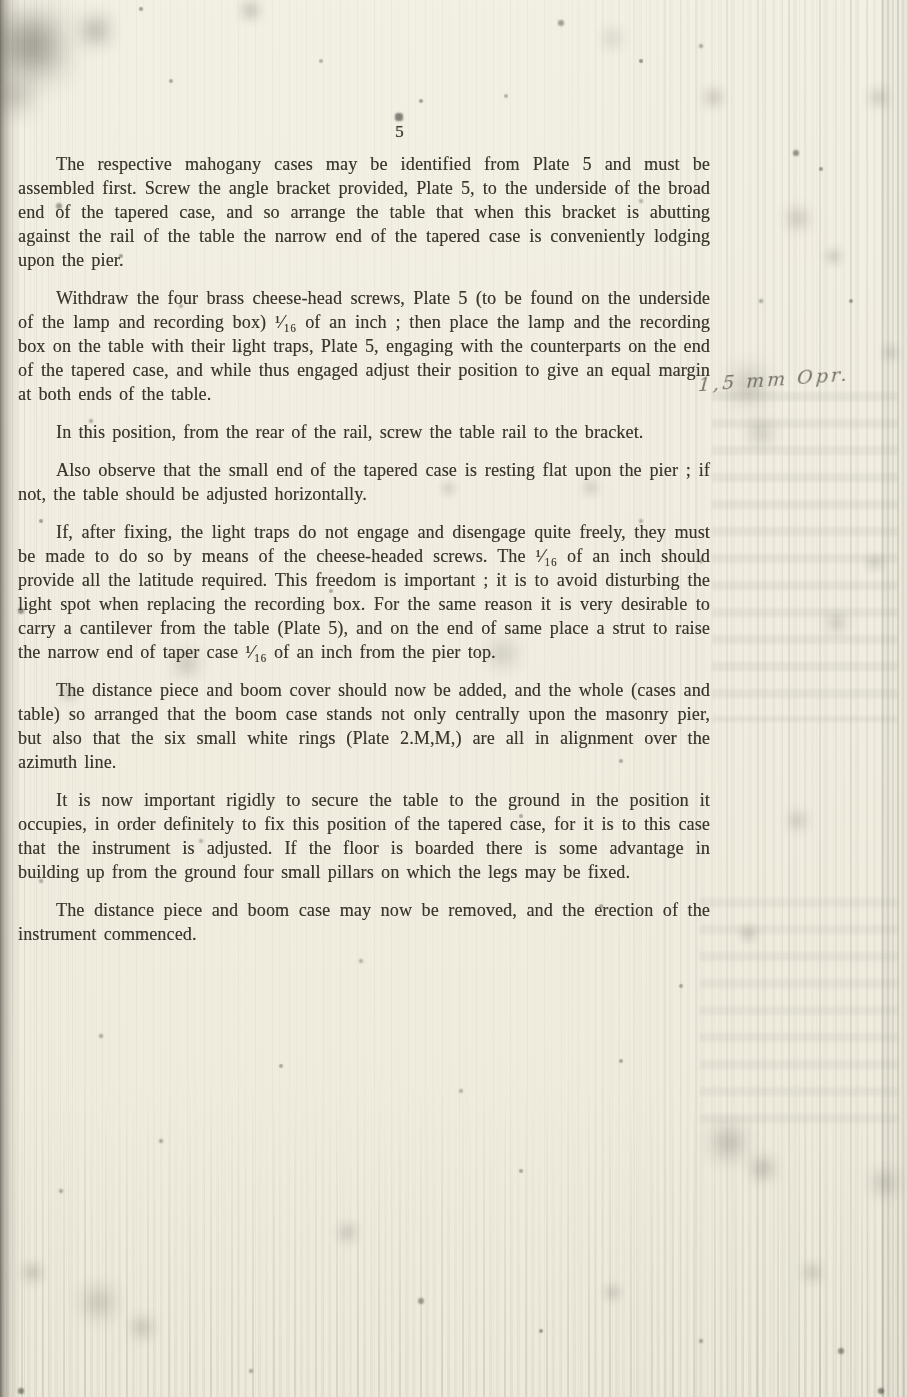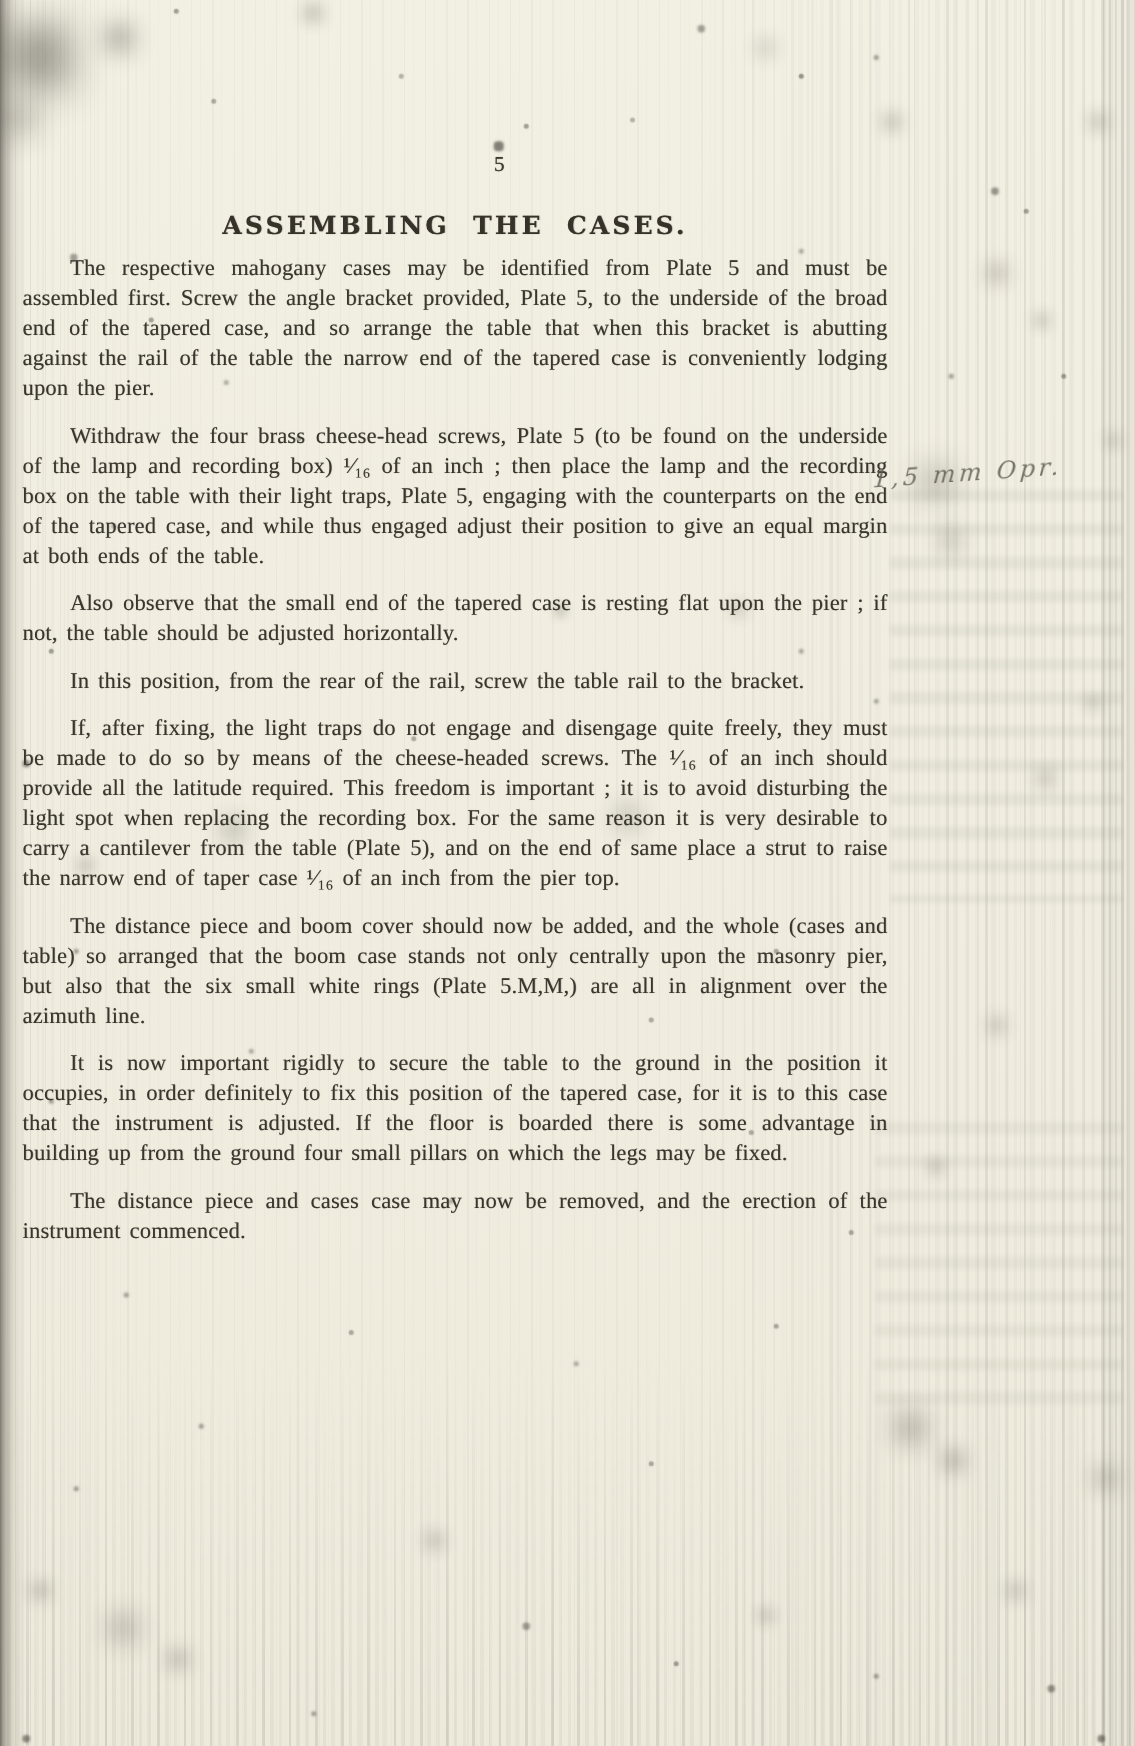--- a/index.html
+++ b/index.html
@@ -225,28 +225,27 @@
   <div class="layer right-edge-band"></div>
   <div class="layer binding-edge"></div>
   <div class="layer binding-streaks"></div>
   <div class="layer ghost-col-a"></div>
   <div class="layer ghost-col-b"></div>
   <div class="layer stains-large"></div>
   <div class="layer stains-small"></div>
 
   <div class="content">
     <div class="page-number">5</div>
-    <h1 class="doc-title">ASSEMBLING THE CASES.</h1>
     <div class="body-text">
       <p>The respective mahogany cases may be identified from Plate 5 and must be assembled first.  Screw the angle bracket provided, Plate 5, to the underside of the broad end of the tapered case, and so arrange the table that when this bracket is abutting against the rail of the table the narrow end of the tapered case is conveniently lodging upon the pier.</p>
       <p>Withdraw the four brass cheese-head screws, Plate 5 (to be found on the underside of the lamp and recording box) ¹⁄₁₆ of an inch ; then place the lamp and the recording box on the table with their light traps, Plate 5, engaging with the counterparts on the end of the tapered case, and while thus engaged adjust their position to give an equal margin at both ends of the table.</p>
+      <p>In this position, from the rear of the rail, screw the table rail to the bracket.</p>
       <p>Also observe that the small end of the tapered case is resting flat upon the pier ; if not, the table should be adjusted horizontally.</p>
-      <p>In this position, from the rear of the rail, screw the table rail to the bracket.</p>
       <p>If, after fixing, the light traps do not engage and disengage quite freely, they must be made to do so by means of the cheese-headed screws.  The ¹⁄₁₆ of an inch should provide all the latitude required.  This freedom is important ; it is to avoid disturbing the light spot when replacing the recording box.  For the same reason it is very desirable to carry a cantilever from the table (Plate 5), and on the end of same place a strut to raise the narrow end of taper case ¹⁄₁₆ of an inch from the pier top.</p>
-      <p>The distance piece and boom cover should now be added, and the whole (cases and table) so arranged that the boom case stands not only centrally upon the masonry pier, but also that the six small white rings (Plate 5.M,M,) are all in alignment over the azimuth line.</p>
+      <p>The distance piece and boom cover should now be added, and the whole (cases and table) so arranged that the boom case stands not only centrally upon the masonry pier, but also that the six small white rings (Plate 2.M,M,) are all in alignment over the azimuth line.</p>
       <p>It is now important rigidly to secure the table to the ground in the position it occupies, in order definitely to fix this position of the tapered case, for it is to this case that the instrument is adjusted.  If the floor is boarded there is some advantage in building up from the ground four small pillars on which the legs may be fixed.</p>
-      <p>The distance piece and cases case may now be removed, and the erection of the instrument commenced.</p>
+      <p>The distance piece and boom case may now be removed, and the erection of the instrument commenced.</p>
     </div>
   </div>
 
   <div class="margin-note">1,5 mm Opr.</div>
 
 </div>
 
 </body></html>

